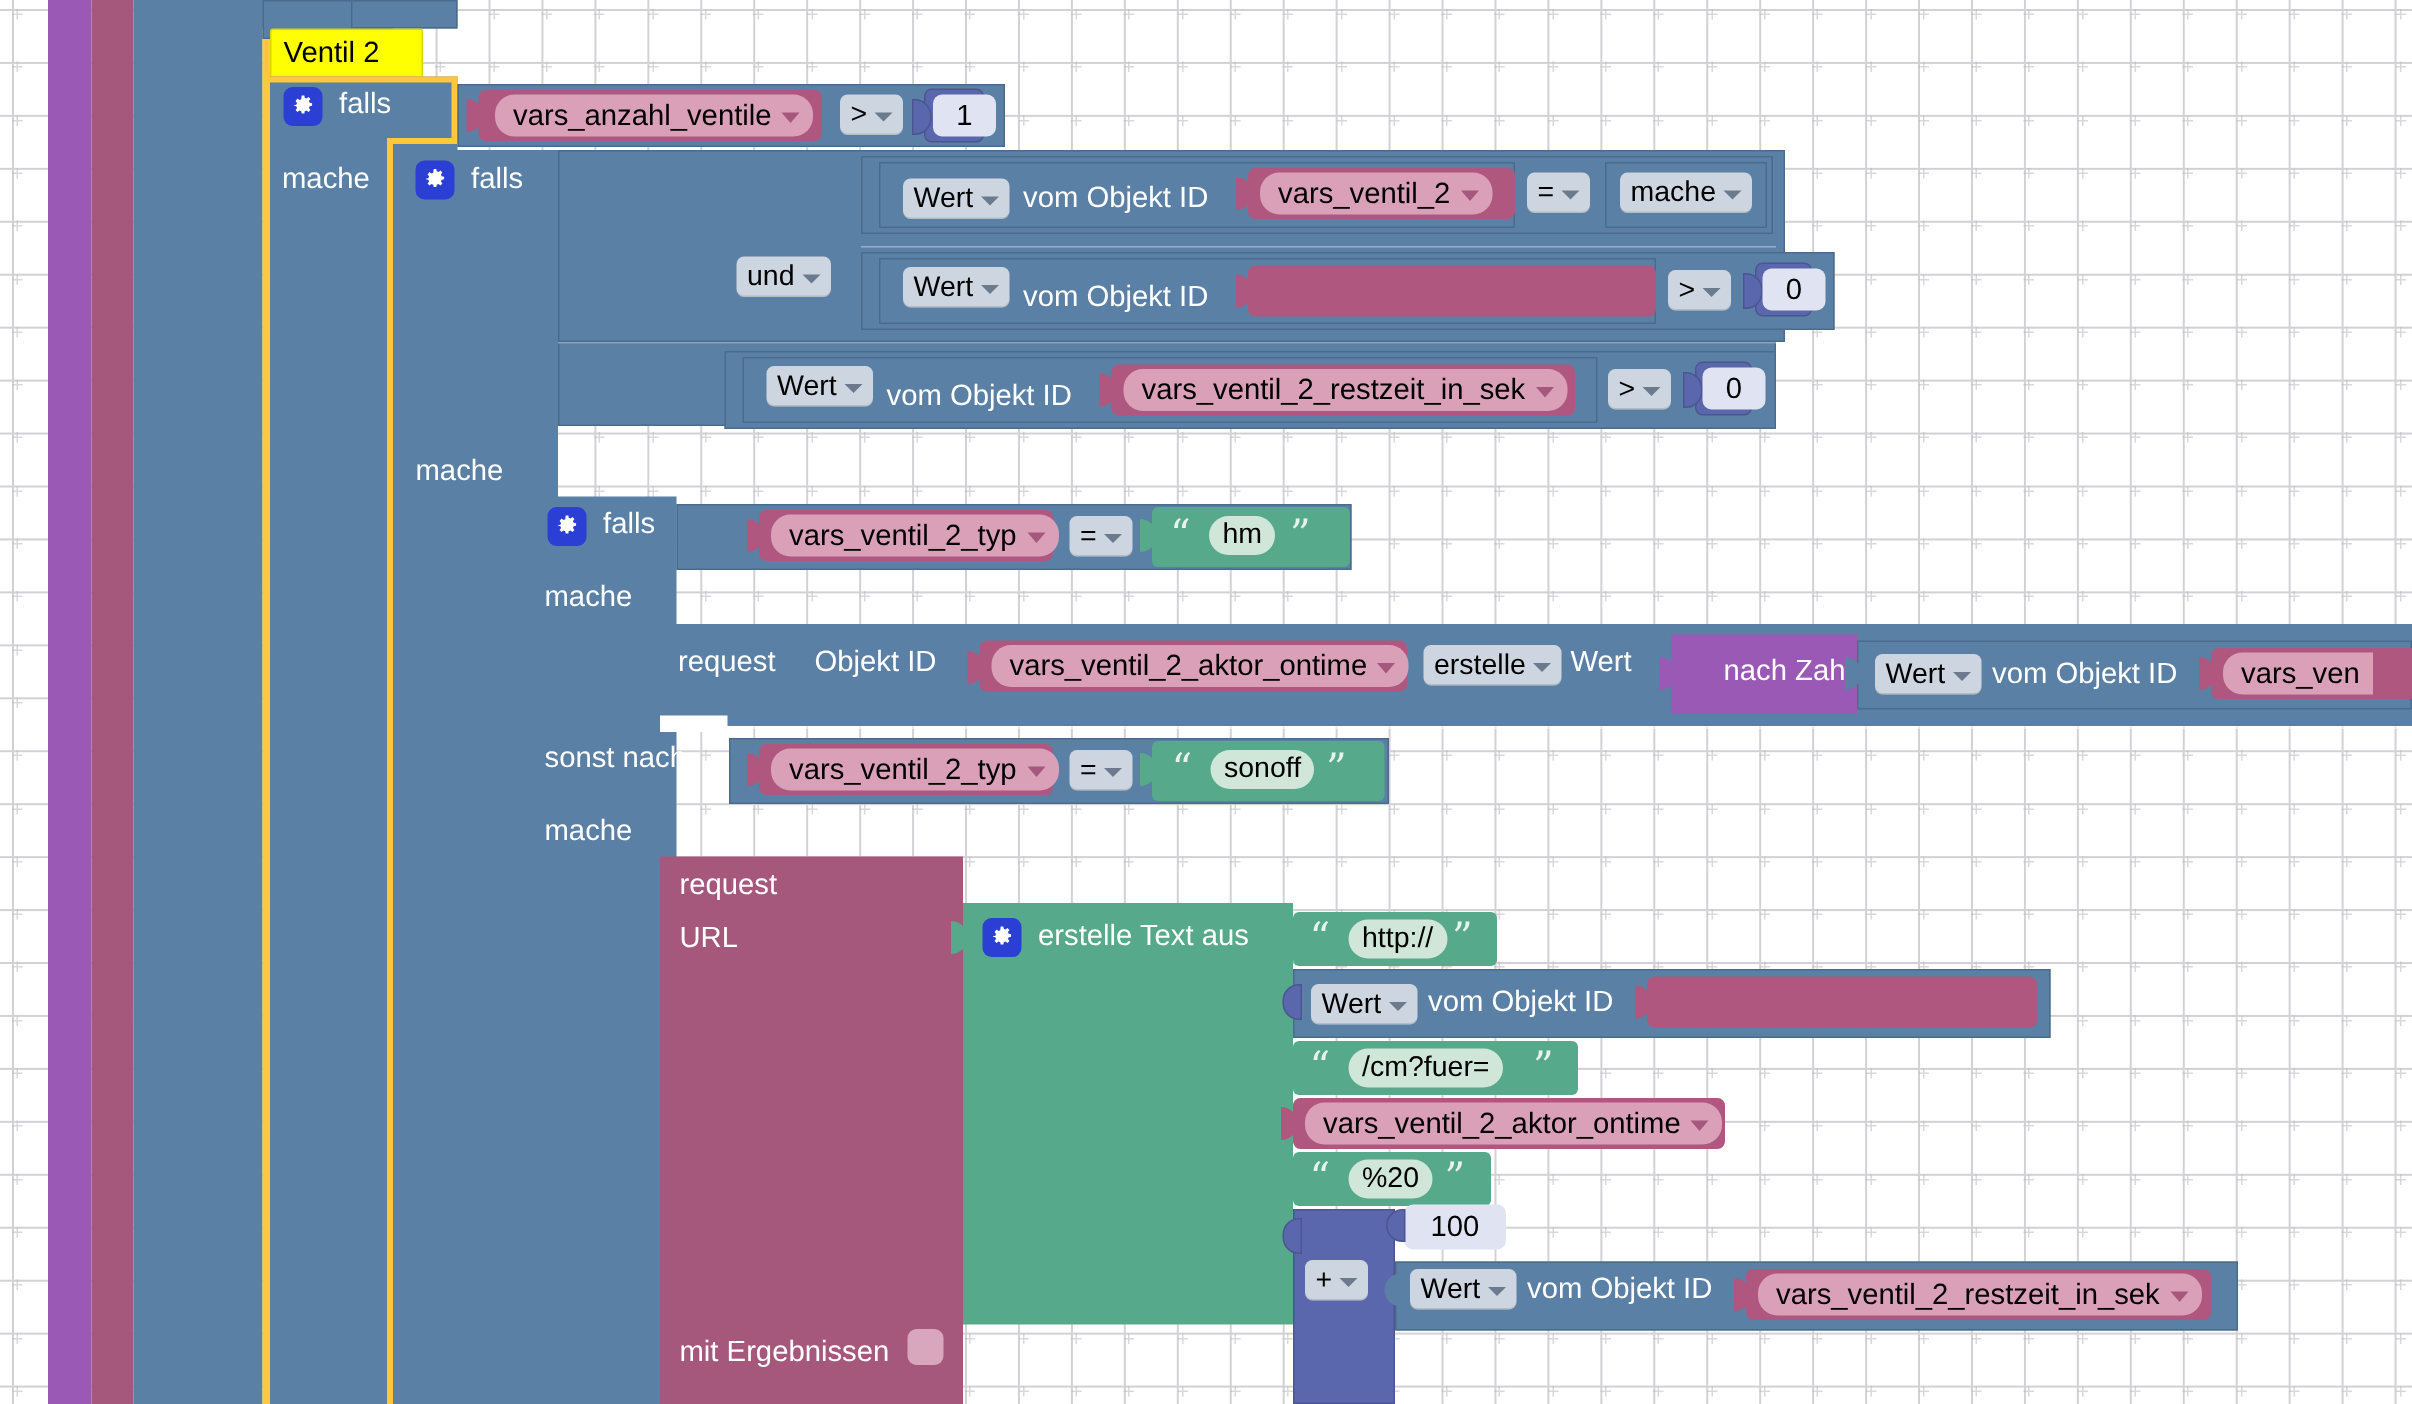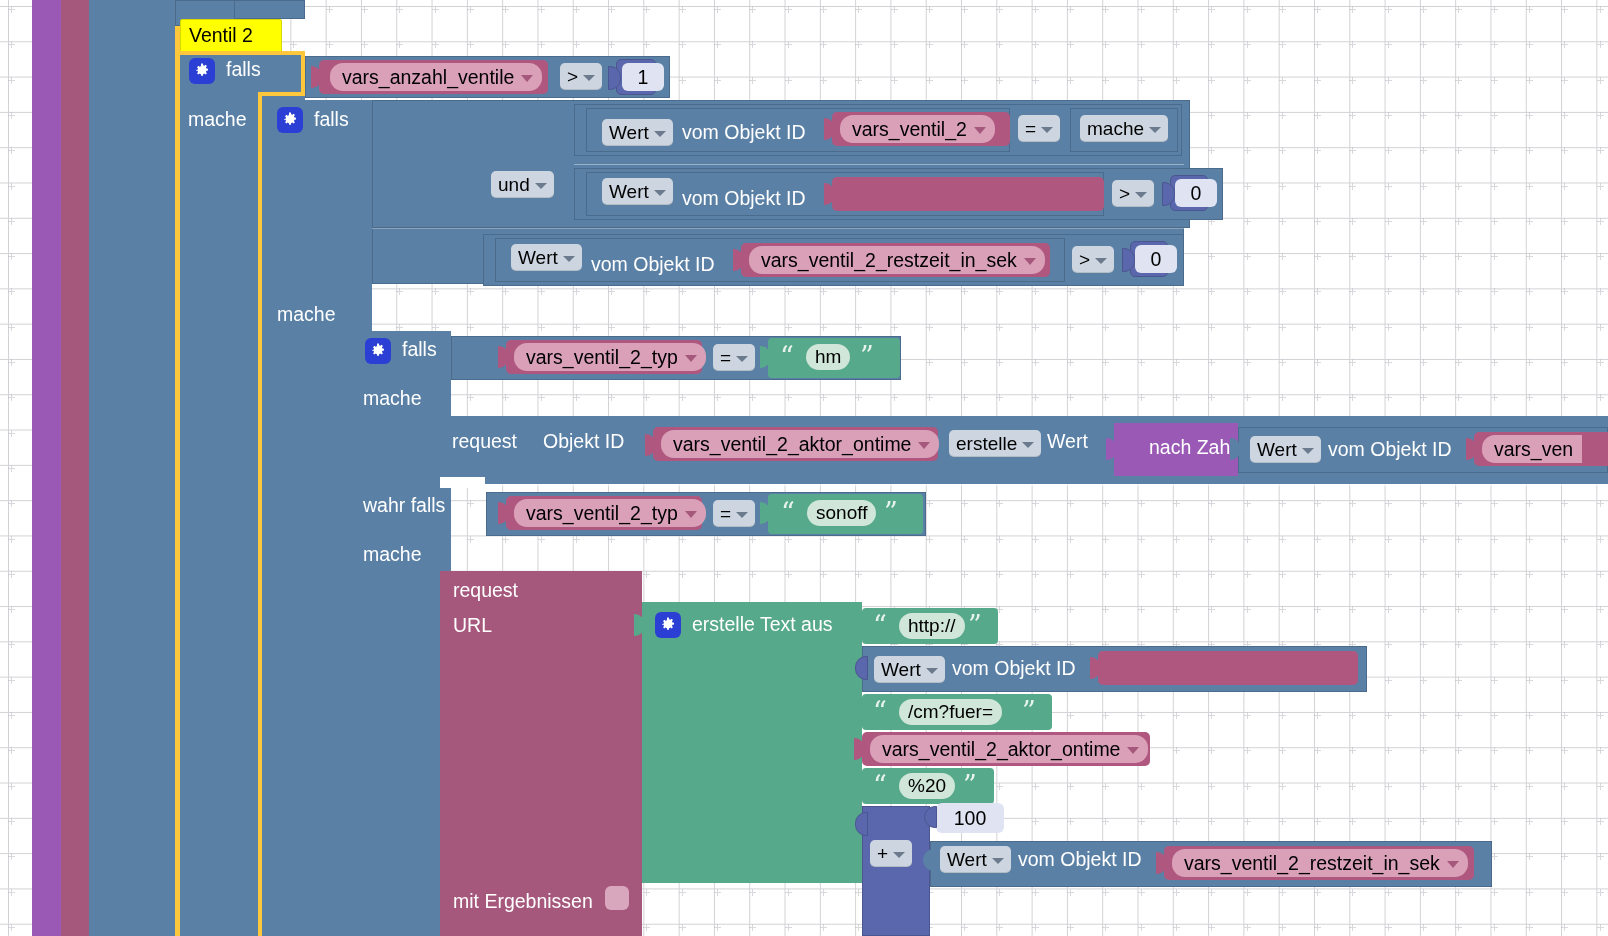--- a/index.html
+++ b/index.html
@@ -1529,21 +1529,21 @@
     <span>Wert</span>
     <i class="car"></i>
   </div>
   <span class="lbl" style="left:1328px;top:440px;">vom Objekt ID</span>
   <div class="blk c-varrose" style="left:1474px;top:432px;width:134px;height:34px;border-radius:5px 0 0 5px;"></div>
   <div class="plug c-varrose" style="left:1466px;top:438px;"></div>
   <div class="varpill" style="left:1482px;top:435px;border-radius:13px 0 0 13px;">
     <span>vars_ven</span>
   </div>
 
-  <span class="lbl" style="left:363px;top:496px;">wahr falls</span>
+  <span class="lbl" style="left:363px;top:496px;">sonst nach</span>
   <div class="blk c-blue" style="left:486px;top:492px;width:440px;height:44px;"></div>
   <div class="blk c-varrose" style="left:506px;top:496px;width:196px;height:34px;border-radius:5px;"></div>
   <div class="plug c-varrose" style="left:498px;top:502px;"></div>
   <div class="varpill" style="left:514px;top:499px;">
     <span>vars_ventil_2_typ</span>
     <i class="car"></i>
   </div>
   <div class="fld" style="left:713px;top:500px;">
     <span>=</span>
     <i class="car"></i>

